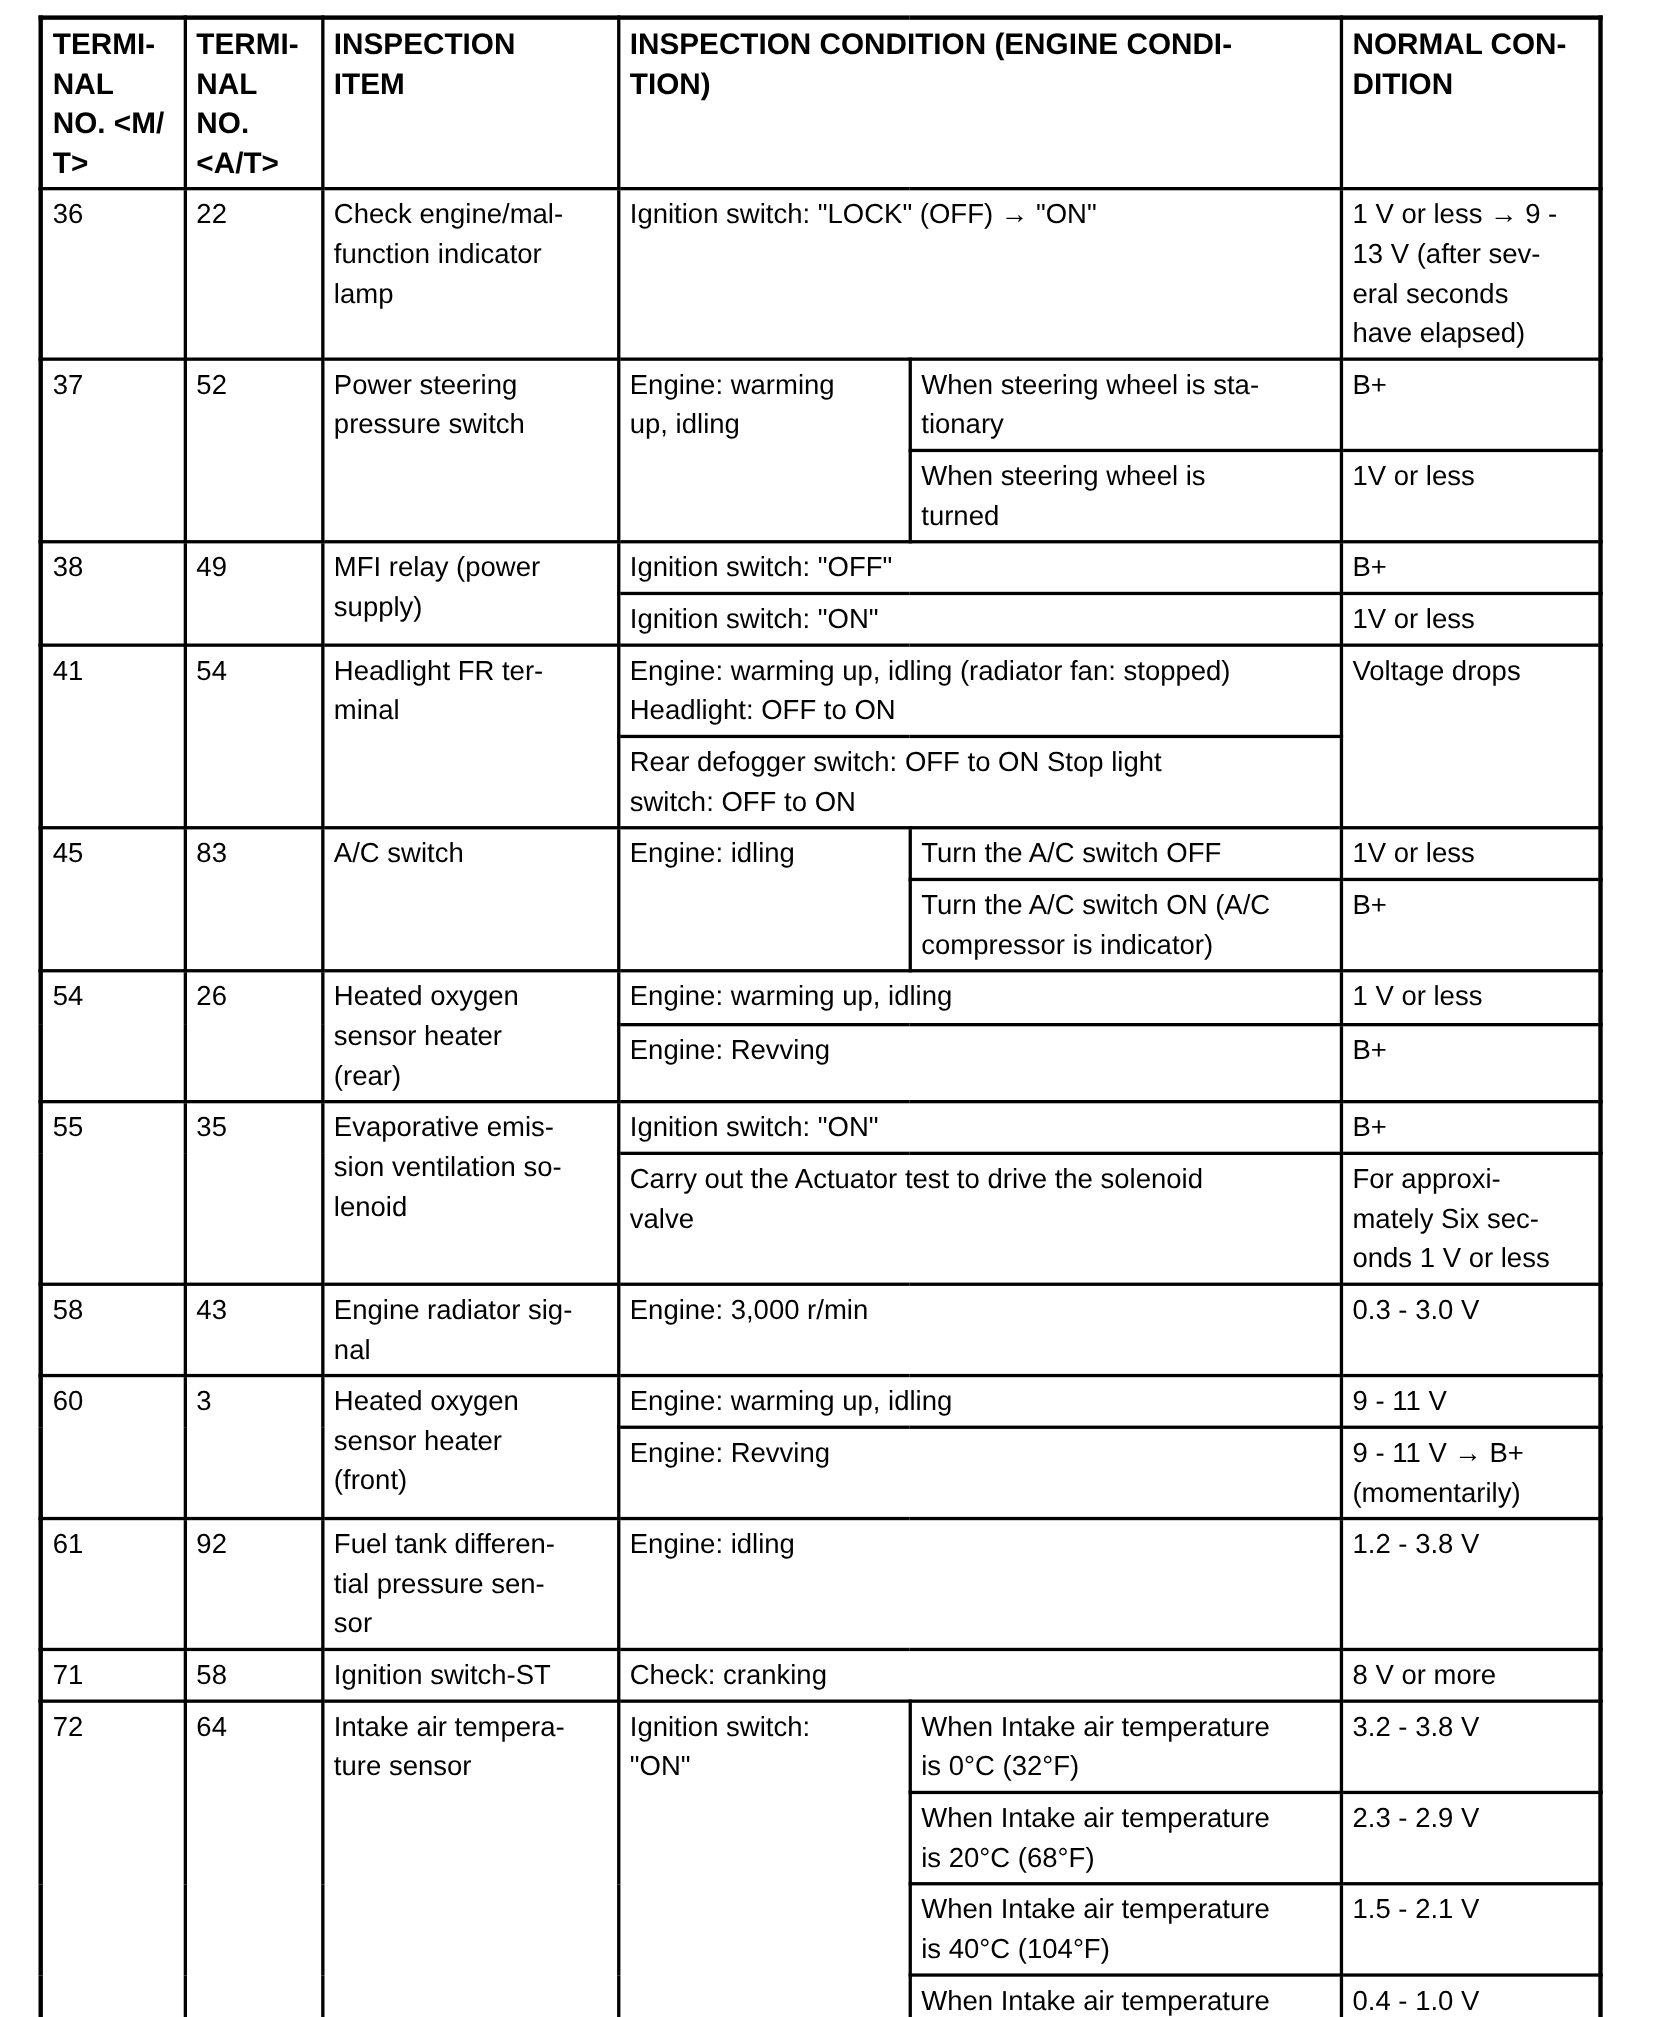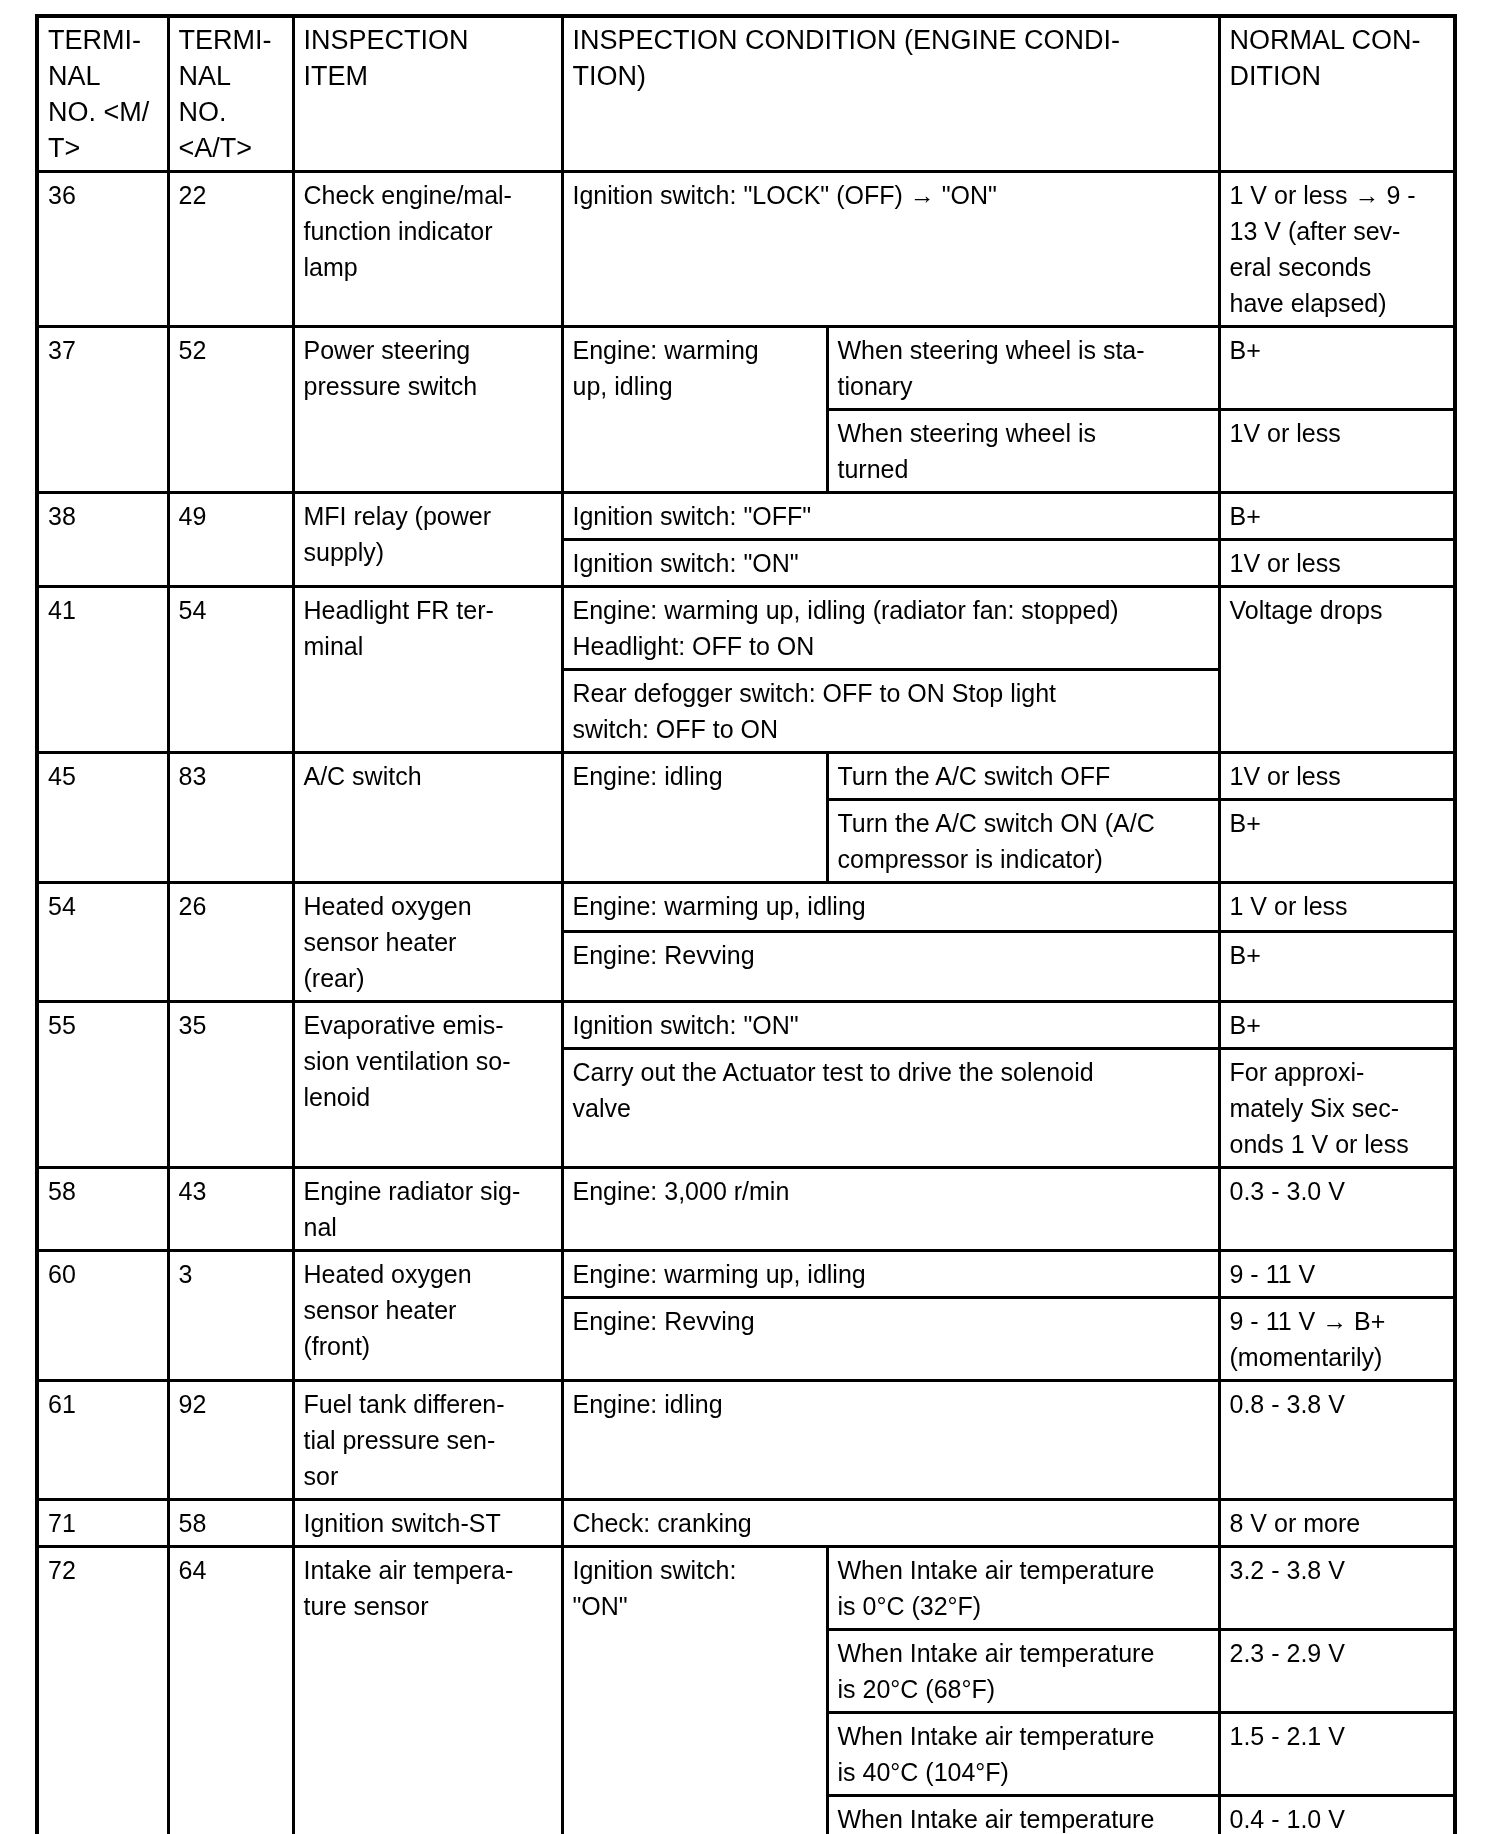--- a/index.html
+++ b/index.html
@@ -33,21 +33,21 @@
     border: 3px solid #000;
     vertical-align: top;
     text-align: left;
     padding: 4px 9px 4px 9px;
     white-space: pre-line;
     overflow: hidden;
   }
   table.spec th {
     font-size: 27px;
     line-height: 36px;
-    font-weight: normal;
+    font-weight: bold;
   }
   table.spec td {
     font-size: 25px;
     line-height: 36px;
     font-weight: normal;
   }
 </style>
 </head>
 <body>
 
@@ -207,21 +207,21 @@
 (momentarily)</td>
       </tr>
 
       <tr style="height:106px">
         <td>61</td>
         <td>92</td>
         <td>Fuel tank differen-
 tial pressure sen-
 sor</td>
         <td colspan="2">Engine: idling</td>
-        <td>0.8 - 3.8 V</td>
+        <td>1.2 - 3.8 V</td>
       </tr>
 
       <tr style="height:44px">
         <td>71</td>
         <td>58</td>
         <td>Ignition switch-ST</td>
         <td colspan="2">Check: cranking</td>
         <td>8 V or more</td>
       </tr>
 

